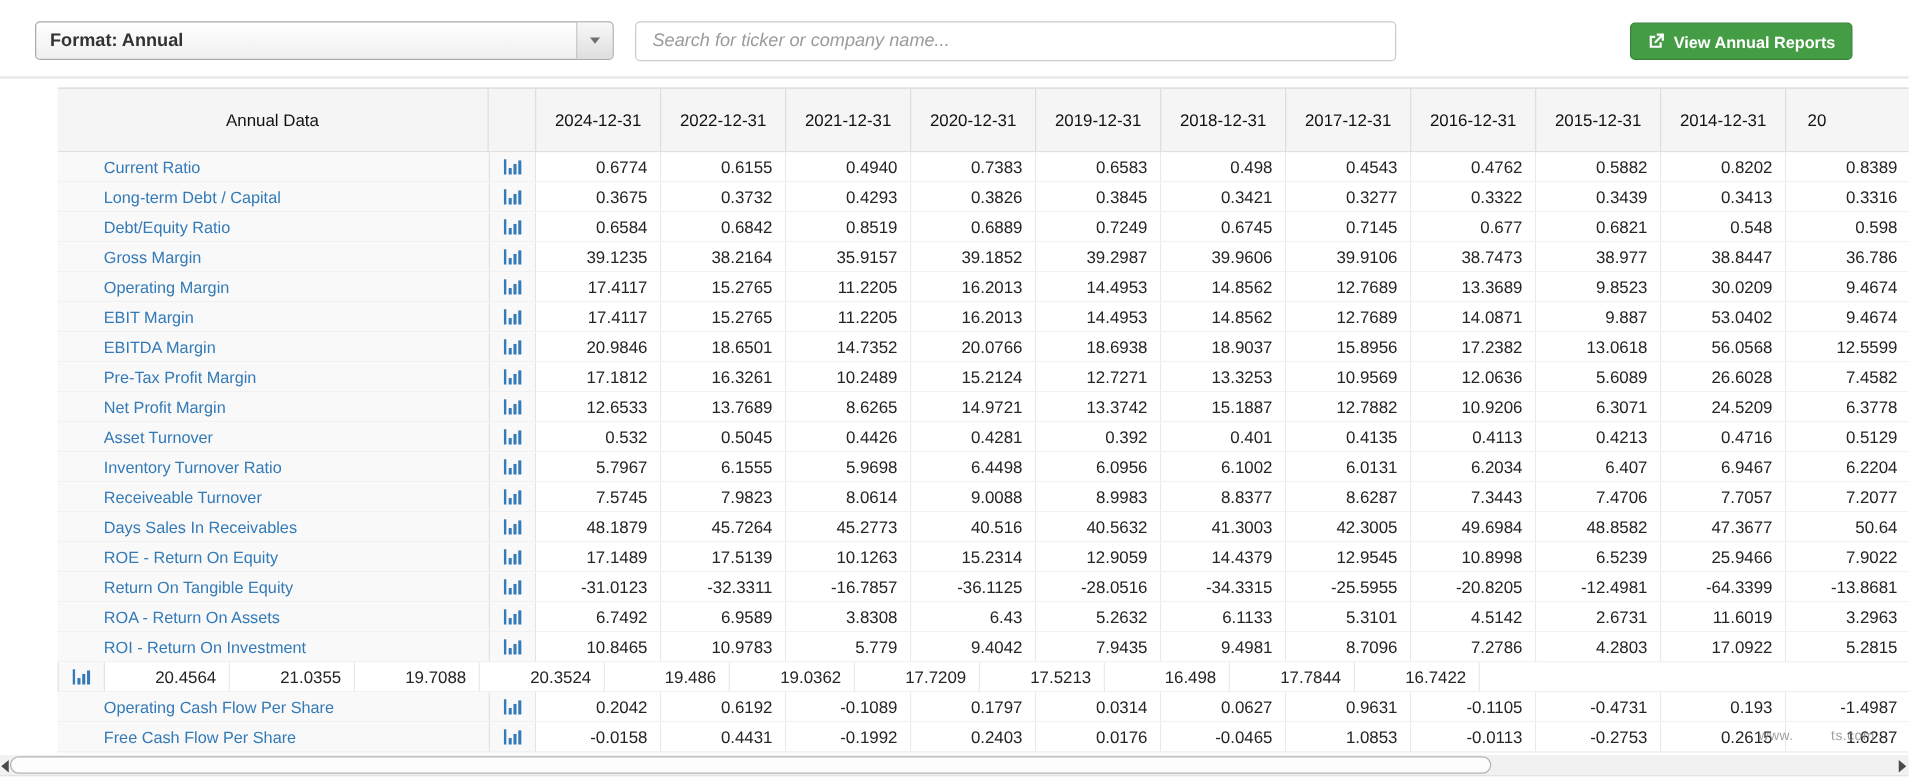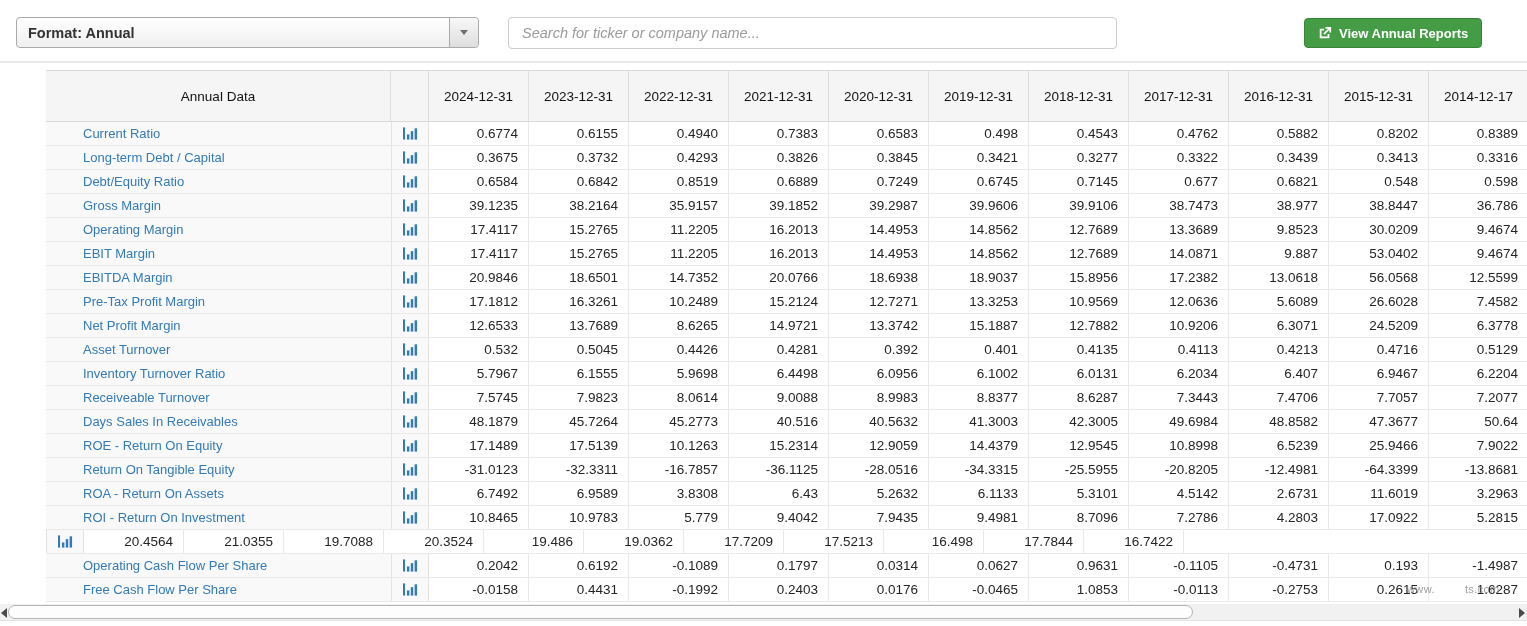--- a/index.html
+++ b/index.html
@@ -3,21 +3,21 @@
 <meta charset="utf-8">
 <style>
   * { box-sizing: border-box; margin: 0; padding: 0; }
   html, body { width: 1527px; height: 626px; overflow: hidden; background: #fff;
     font-family: "Liberation Sans", "DejaVu Sans", sans-serif; }
   .stage { position: relative; width: 1527px; height: 626px; background: #fff; }
 
   
   .toolbar { position: absolute; top: 0; left: 0; width: 1527px; height: 63px;
     background: #fff; border-bottom: 2px solid #e9e9e9; }
-  .format-select { position: absolute; left: 16px; top: 17px; width: 463px; height: 31px;
+  .format-select { position: absolute; left: 28px; top: 17px; width: 463px; height: 31px;
     border: 1px solid #aaa; border-radius: 4px; background: linear-gradient(#ffffff, #efefef);
     display: flex; align-items: center; cursor: pointer; }
   .format-select .fs-label { padding-left: 11px; font-size: 14.5px; font-weight: bold; color: #333; }
   .fs-arrow-btn { position: absolute; right: 0; top: 0; width: 29px; height: 29px;
     border-left: 1px solid #aaa; border-radius: 0 4px 4px 0;
     background: linear-gradient(#f8f8f8, #dedede); display: flex; align-items: center; justify-content: center; }
   .caret-down { width: 0; height: 0; border-left: 4px solid transparent; border-right: 4px solid transparent;
     border-top: 5px solid #6f6f6f; }
   .search-input { position: absolute; left: 508px; top: 17px; width: 609px; height: 32px;
     border: 1px solid #ccc; border-radius: 4px; padding: 0 13px; font-size: 14.5px; color: #555;
@@ -88,30 +88,29 @@
       <span>View Annual Reports</span>
     </button>
   </div>
 
   <div class="grid">
     <div class="grid-header">
       <div class="hc hc-corner">Annual Data</div>
       <div class="hc hc-icon"></div>
 
       <div class="hc hc-date">2024-12-31</div>
-        <div class="hc hc-date">2023-12-31</div>
         <div class="hc hc-date">2022-12-31</div>
         <div class="hc hc-date">2021-12-31</div>
         <div class="hc hc-date">2020-12-31</div>
         <div class="hc hc-date">2019-12-31</div>
         <div class="hc hc-date">2018-12-31</div>
         <div class="hc hc-date">2017-12-31</div>
         <div class="hc hc-date">2016-12-31</div>
         <div class="hc hc-date">2015-12-31</div>
-        <div class="hc hc-date">2014-12-17</div>
+        <div class="hc hc-date">2014-12-31</div>
         <div class="hc hc-partial">20</div>
     </div>
     <div class="grid-body">
         <div class="grid-row">
           <div class="lc">Current Ratio</div>
           <div class="ic">
             <svg width="15" height="15" viewBox="0 0 16 16" fill="#337ab7" xmlns="http://www.w3.org/2000/svg">
               <rect x="0" y="1.5" width="2.2" height="13"></rect>
               <rect x="4.2" y="9" width="2.6" height="5.5"></rect>
               <rect x="8.3" y="5.5" width="2.6" height="9"></rect>

